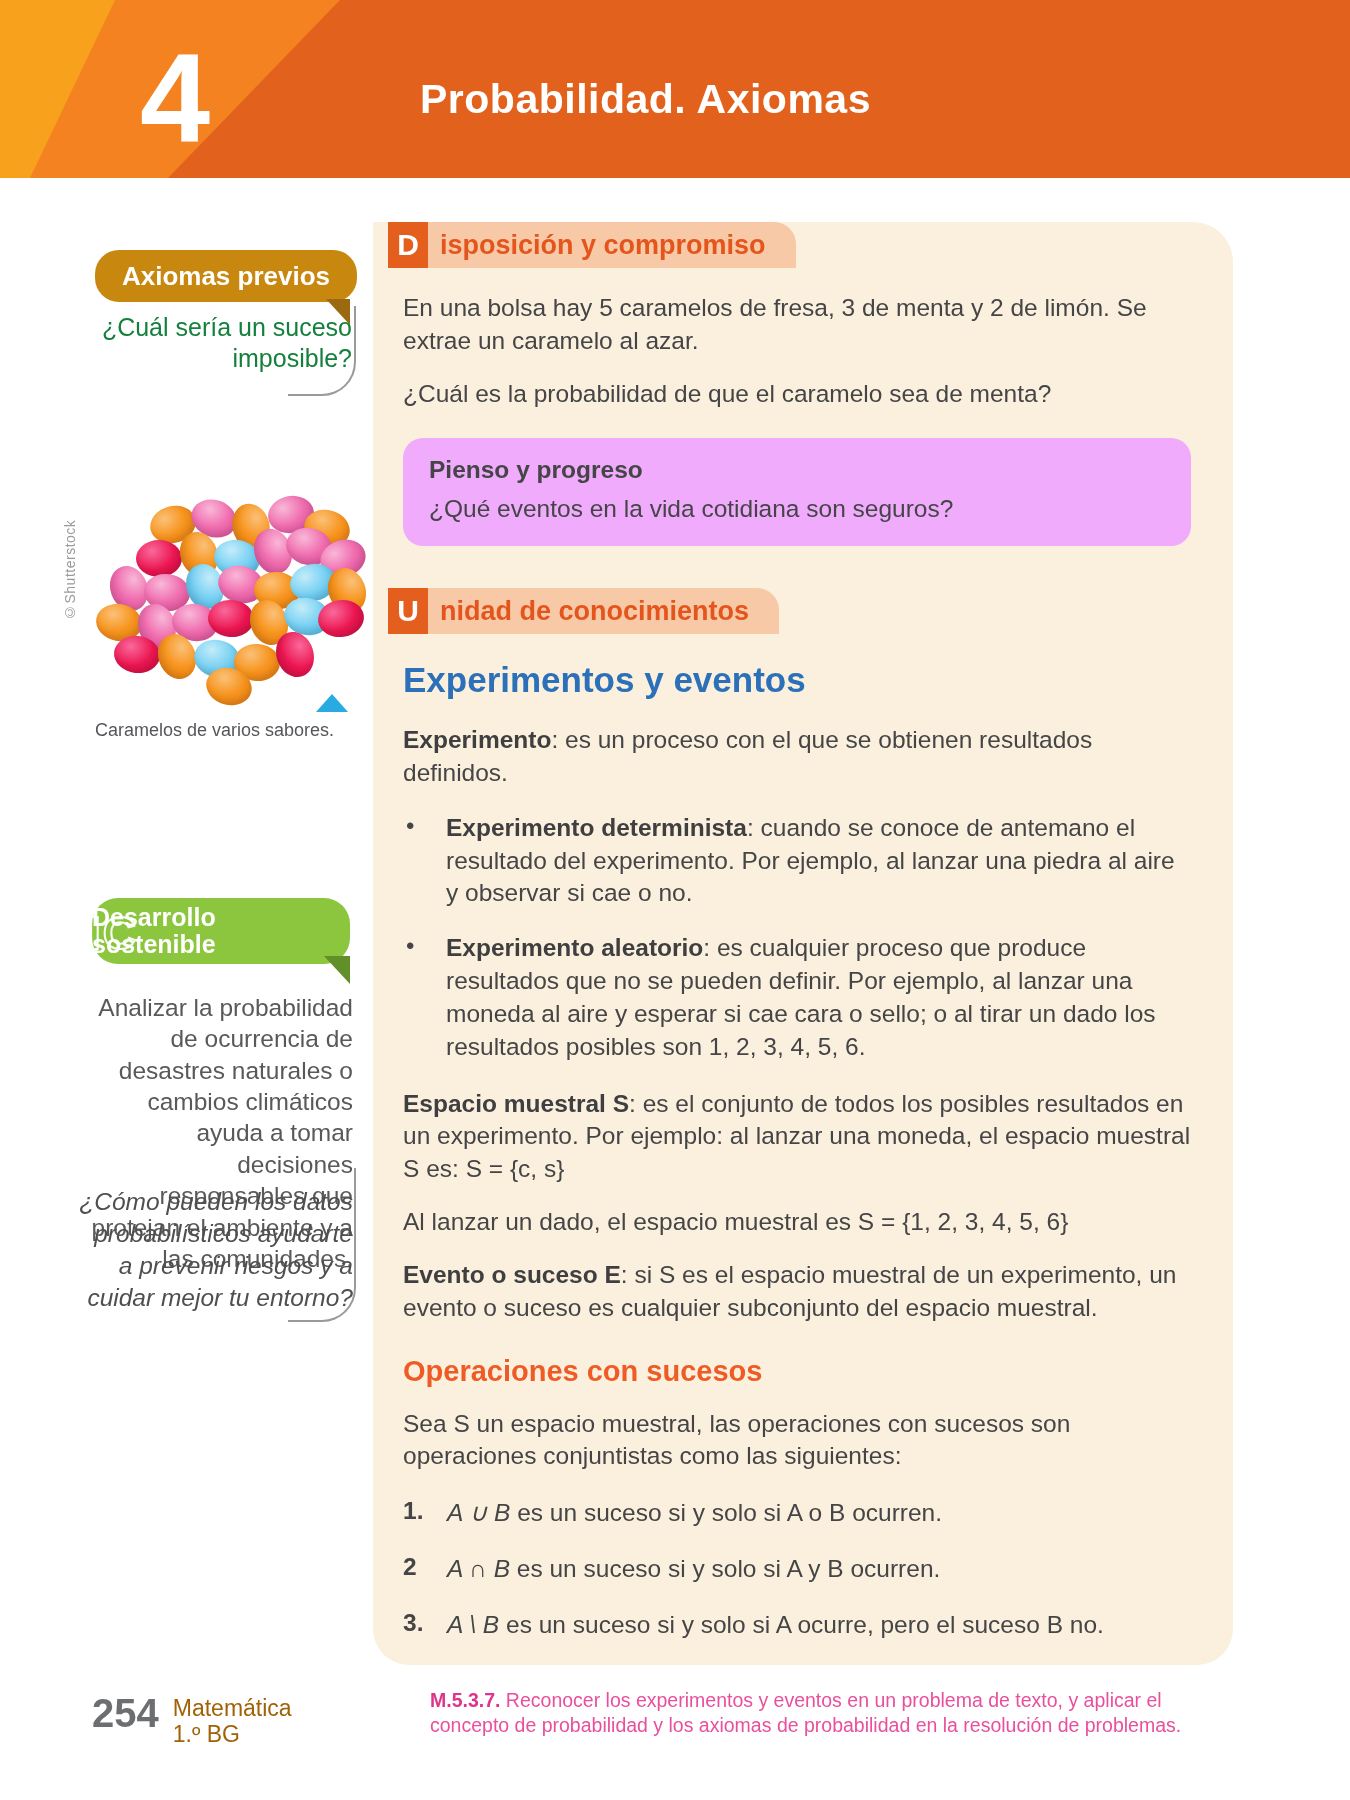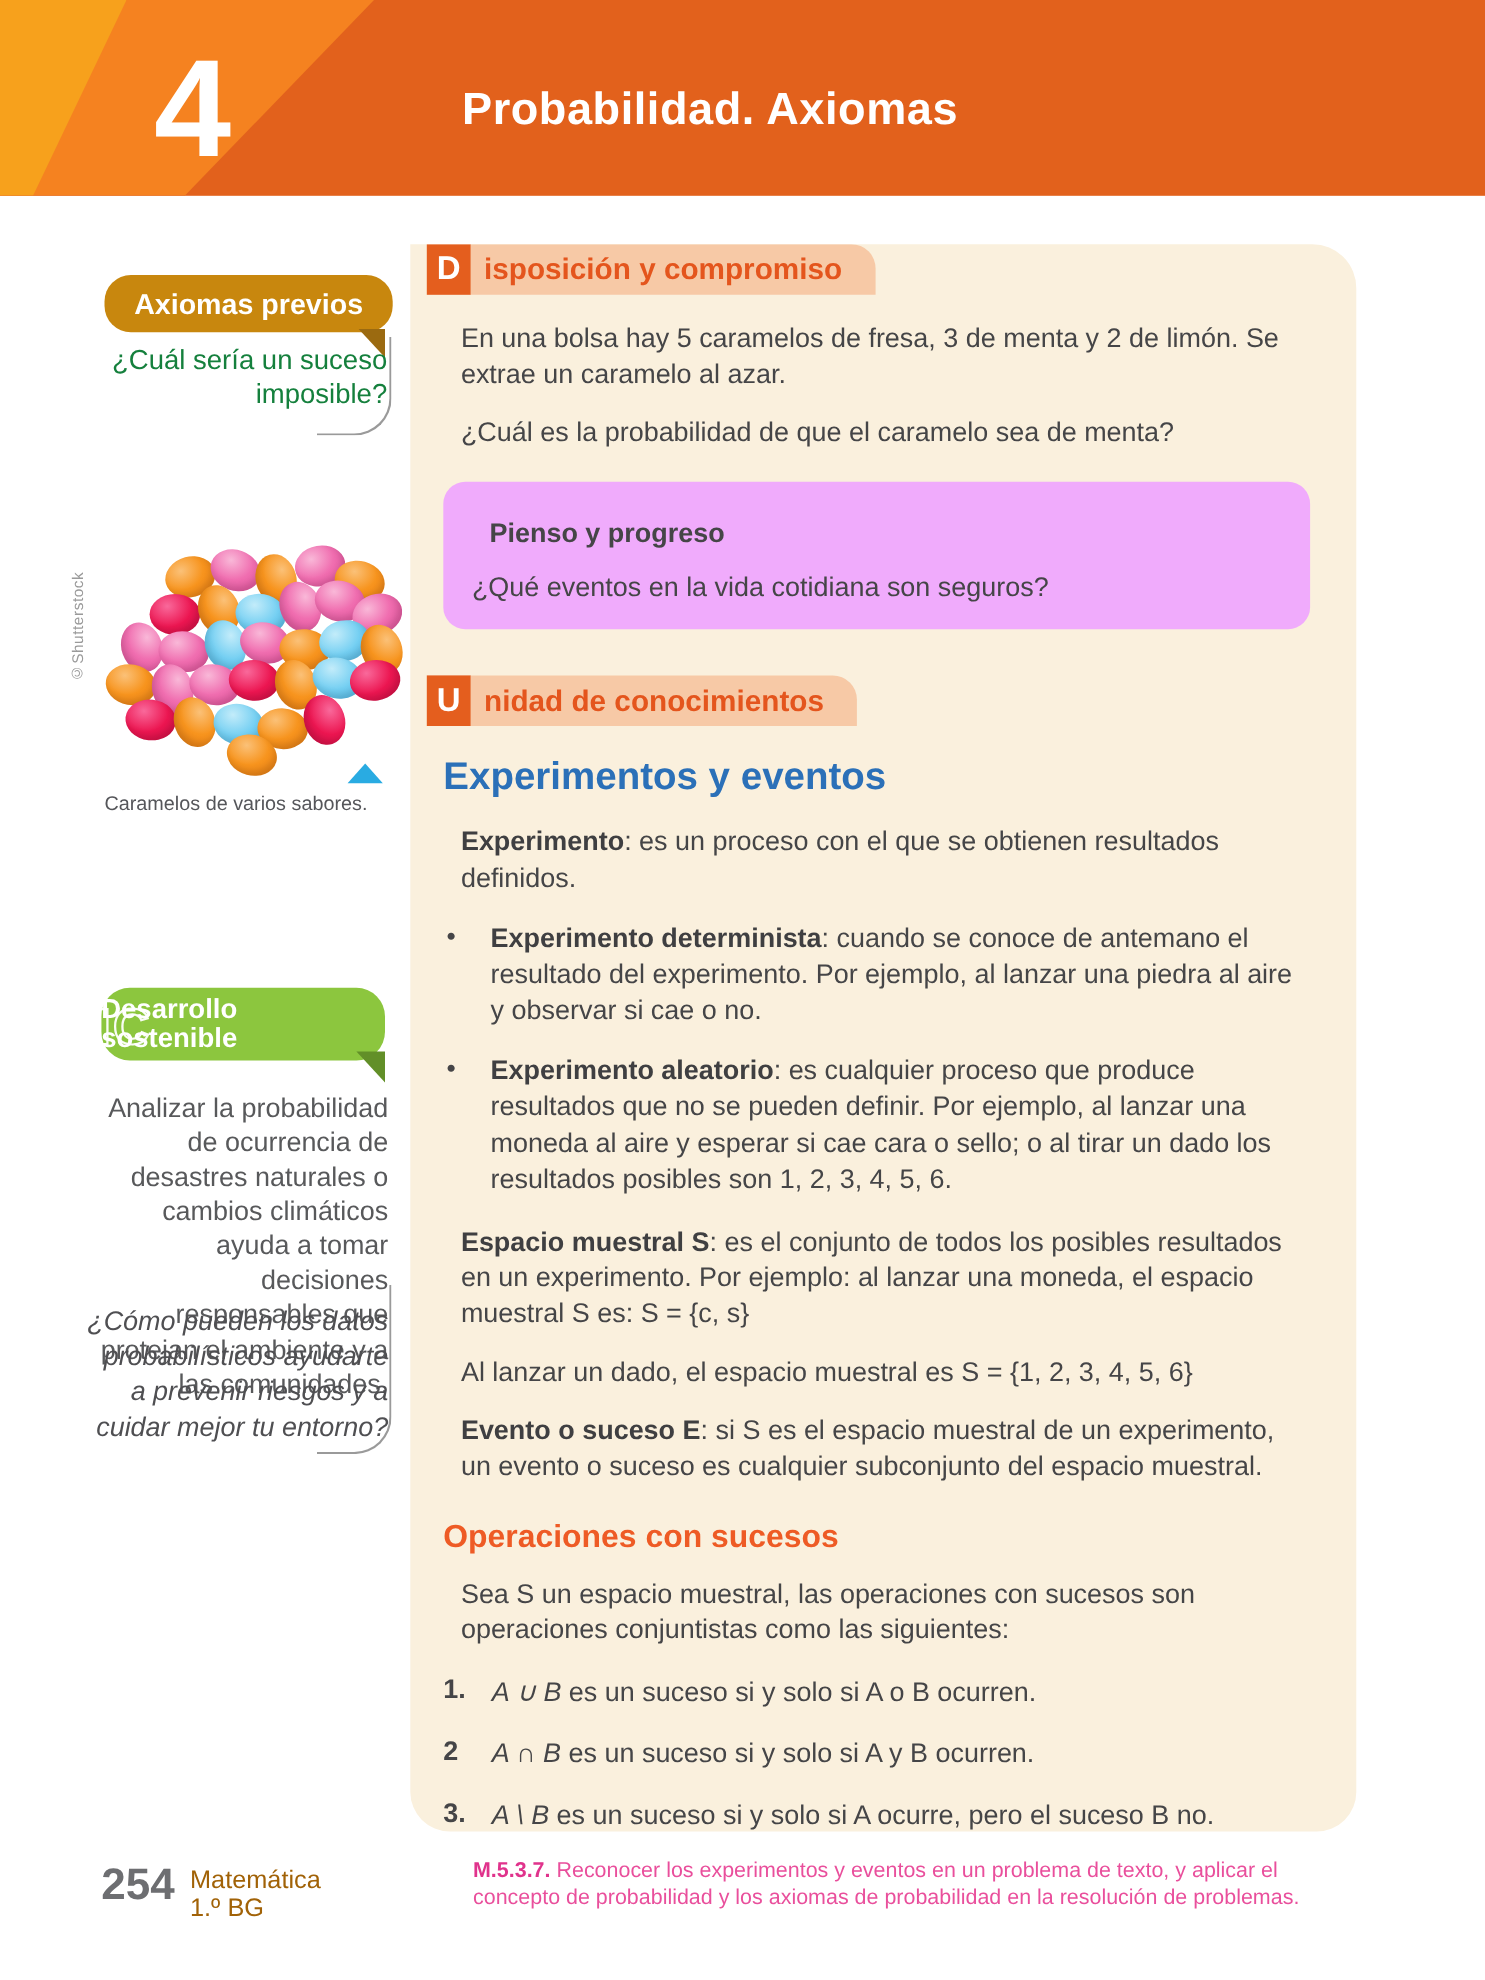--- a/index.html
+++ b/index.html
@@ -44,21 +44,21 @@
   .page-number{font-size:40px;font-weight:bold;color:#6D6E71;line-height:1;}
   .footer-subject{font-size:23px;color:#a16207;line-height:1.15;padding-top:2px;}
   
   .content-box{position:absolute;left:373px;top:222px;width:860px;height:1443px;background:#FAF0DD;
     border-radius:0 40px 36px 36px;box-sizing:border-box;padding:0 42px 20px 15px;overflow:hidden;}
   .tag-row{display:flex;align-items:stretch;height:46px;margin-left:0;}
   .tag-initial{width:40px;background:#E45E1E;color:#fff;font-weight:bold;font-size:30px;display:flex;align-items:center;justify-content:center;flex:0 0 auto;}
   .tag-label{background:#F7C9A6;color:#E4551D;font-weight:bold;font-size:27px;display:flex;align-items:center;
     padding:0 30px 0 12px;border-radius:0 22px 0 0;flex:0 0 auto;}
   .tag-row.second{margin-top:42px;}
-  .content-box p{margin:16px;font-size:24.5px;line-height:1.34;color:#454547;padding-left:15px;}
+  .content-box p{margin:0;font-size:24.5px;line-height:1.34;color:#454547;padding-left:15px;}
   .p-gap{margin-top:24px !important;}
   .p-gap-sm{margin-top:20px !important;}
   .pienso-box{margin:28px 0 0 15px;background:#f0abfc;border-radius:20px;padding:16px 26px 20px 26px;}
   .pienso-title{color:#EE5B25;font-weight:bold;font-size:25px;margin:0;padding:0 !important;}
   .pienso-q{margin:6px 0 0 0 !important;padding:0 !important;}
   .section-heading{color:#2B70B8;font-weight:bold;font-size:35px;margin:26px 0 0 15px;}
   .sub-heading{color:#EE5B25;font-weight:bold;font-size:29px;margin:30px 0 0 15px;}
   .bullet-row{display:flex;margin-top:22px;padding-left:18px;}
   .bullet-dot{flex:0 0 40px;font-size:24px;color:#454547;}
   .bullet-text{flex:1;font-size:24.5px;line-height:1.34;color:#454547;}

